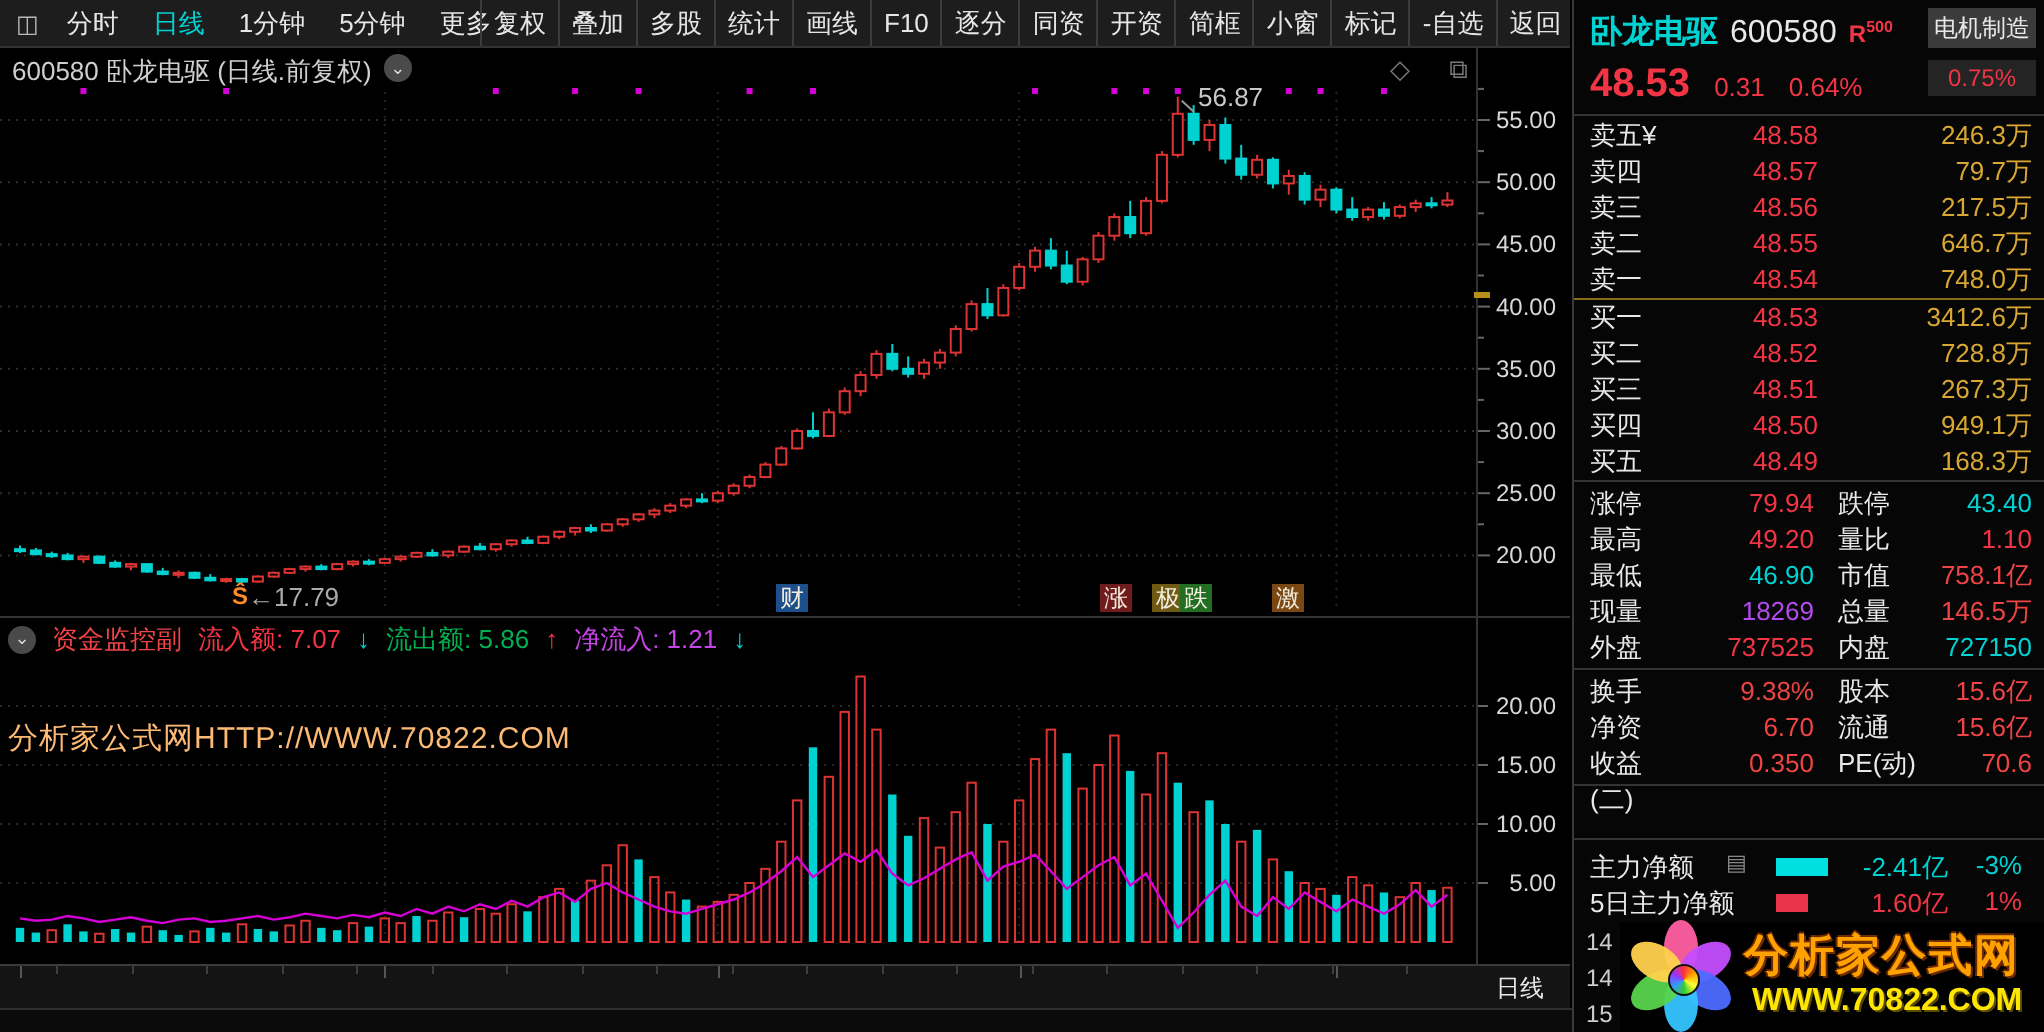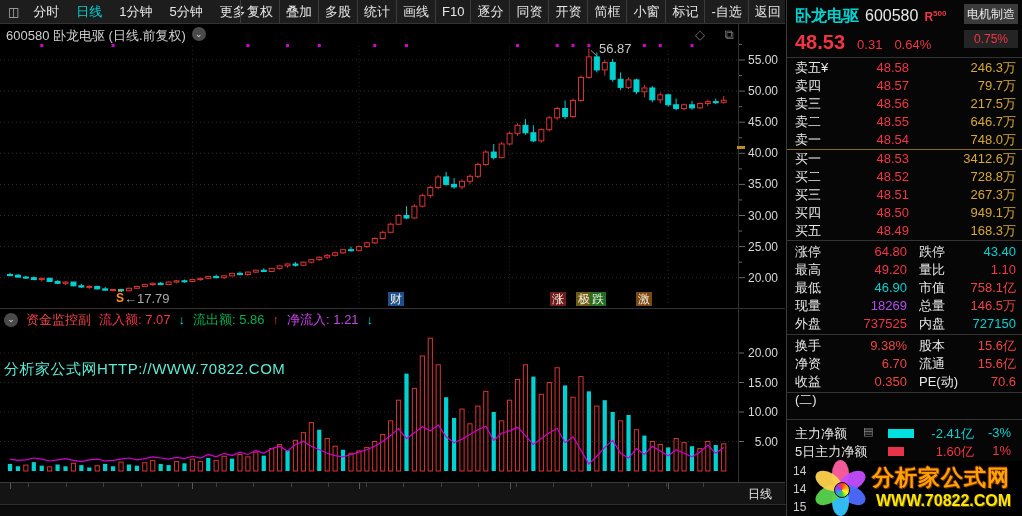--- a/index.html
+++ b/index.html
@@ -21,21 +21,21 @@
                border-radius:50%;background:#4a4a4a;color:#ddd;font-size:9px;line-height:1;}
   #corner-icons{position:absolute;left:695px;top:27px;color:#7a7a7a;font-size:13px;letter-spacing:8px;}
   #main-svg,#xaxis{position:absolute;left:0;}
   #main-svg{top:24px;}
   #peak-label{position:absolute;left:599px;top:41px;color:#c8c8c8;}
   #low-label{position:absolute;left:124px;top:291px;color:#aaa;}
   #buy-marker{position:absolute;left:116px;top:291px;color:#ff8c28;font-weight:bold;font-size:12px;}
   .sig{position:absolute;top:292px;height:14px;line-height:14px;padding:0 2px;font-size:12px;color:#f2ecdc;}
   #divider-sub{position:absolute;left:0;top:308px;width:785px;height:1px;background:#333;}
   #subchart-header{position:absolute;left:4px;top:311px;display:flex;align-items:center;gap:8px;height:17px;}
-  #watermark{position:absolute;left:4px;top:360px;color:#5eead4;font-size:15px;letter-spacing:.5px;}
+  #watermark{position:absolute;left:4px;top:360px;color:#fdba74;font-size:15px;letter-spacing:.5px;}
   
   #xaxis{top:482px;width:785px;height:21px;background:#141414;border-top:1px solid #3a3a3a;border-bottom:1px solid #3a3a3a;}
   #xaxis .xl{position:absolute;top:20px;color:#d0d0d0;font-size:12px;}
   #xaxis .xtick{position:absolute;top:0;width:1px;background:#555;}
   #period-label{position:absolute;left:748px;top:3px;color:#e8e8e8;font-size:12px;}
   #bottom-strip{position:absolute;left:0;top:504px;width:1022px;height:12px;background:#0b0b0b;border-top:1px solid #2e2e2e;}
   
   #quote-panel{position:absolute;left:786px;top:0;width:236px;height:516px;background:#060606;border-left:1px solid #3a3a3a;}
   .c-red{color:#f23545;} .c-teal{color:#00d2d2;} .c-white{color:#ef4444;}
   .c-purple{color:#b44bf0;} .c-green{color:#00b050;} .c-magenta{color:#c843e8;}
@@ -595,21 +595,21 @@
         <div class="book-row">
           <span class="bl">买五</span>
           <span class="bp">48.49</span>
           <span class="bv">168.3万</span>
         </div>
       </div>
     <div class="hdiv" style="top:240px"></div>
     <div id="sec-stats">
         <div class="stat-row">
           <span class="sl">涨停</span>
-          <span class="sv1 c-red">64.80</span>
+          <span class="sv1 c-red">79.94</span>
           <span class="sl2">跌停</span>
           <span class="sv2 c-teal">43.40</span>
         </div>
         <div class="stat-row">
           <span class="sl">最高</span>
           <span class="sv1 c-red">49.20</span>
           <span class="sl2">量比</span>
           <span class="sv2 c-red">1.10</span>
         </div>
         <div class="stat-row">

